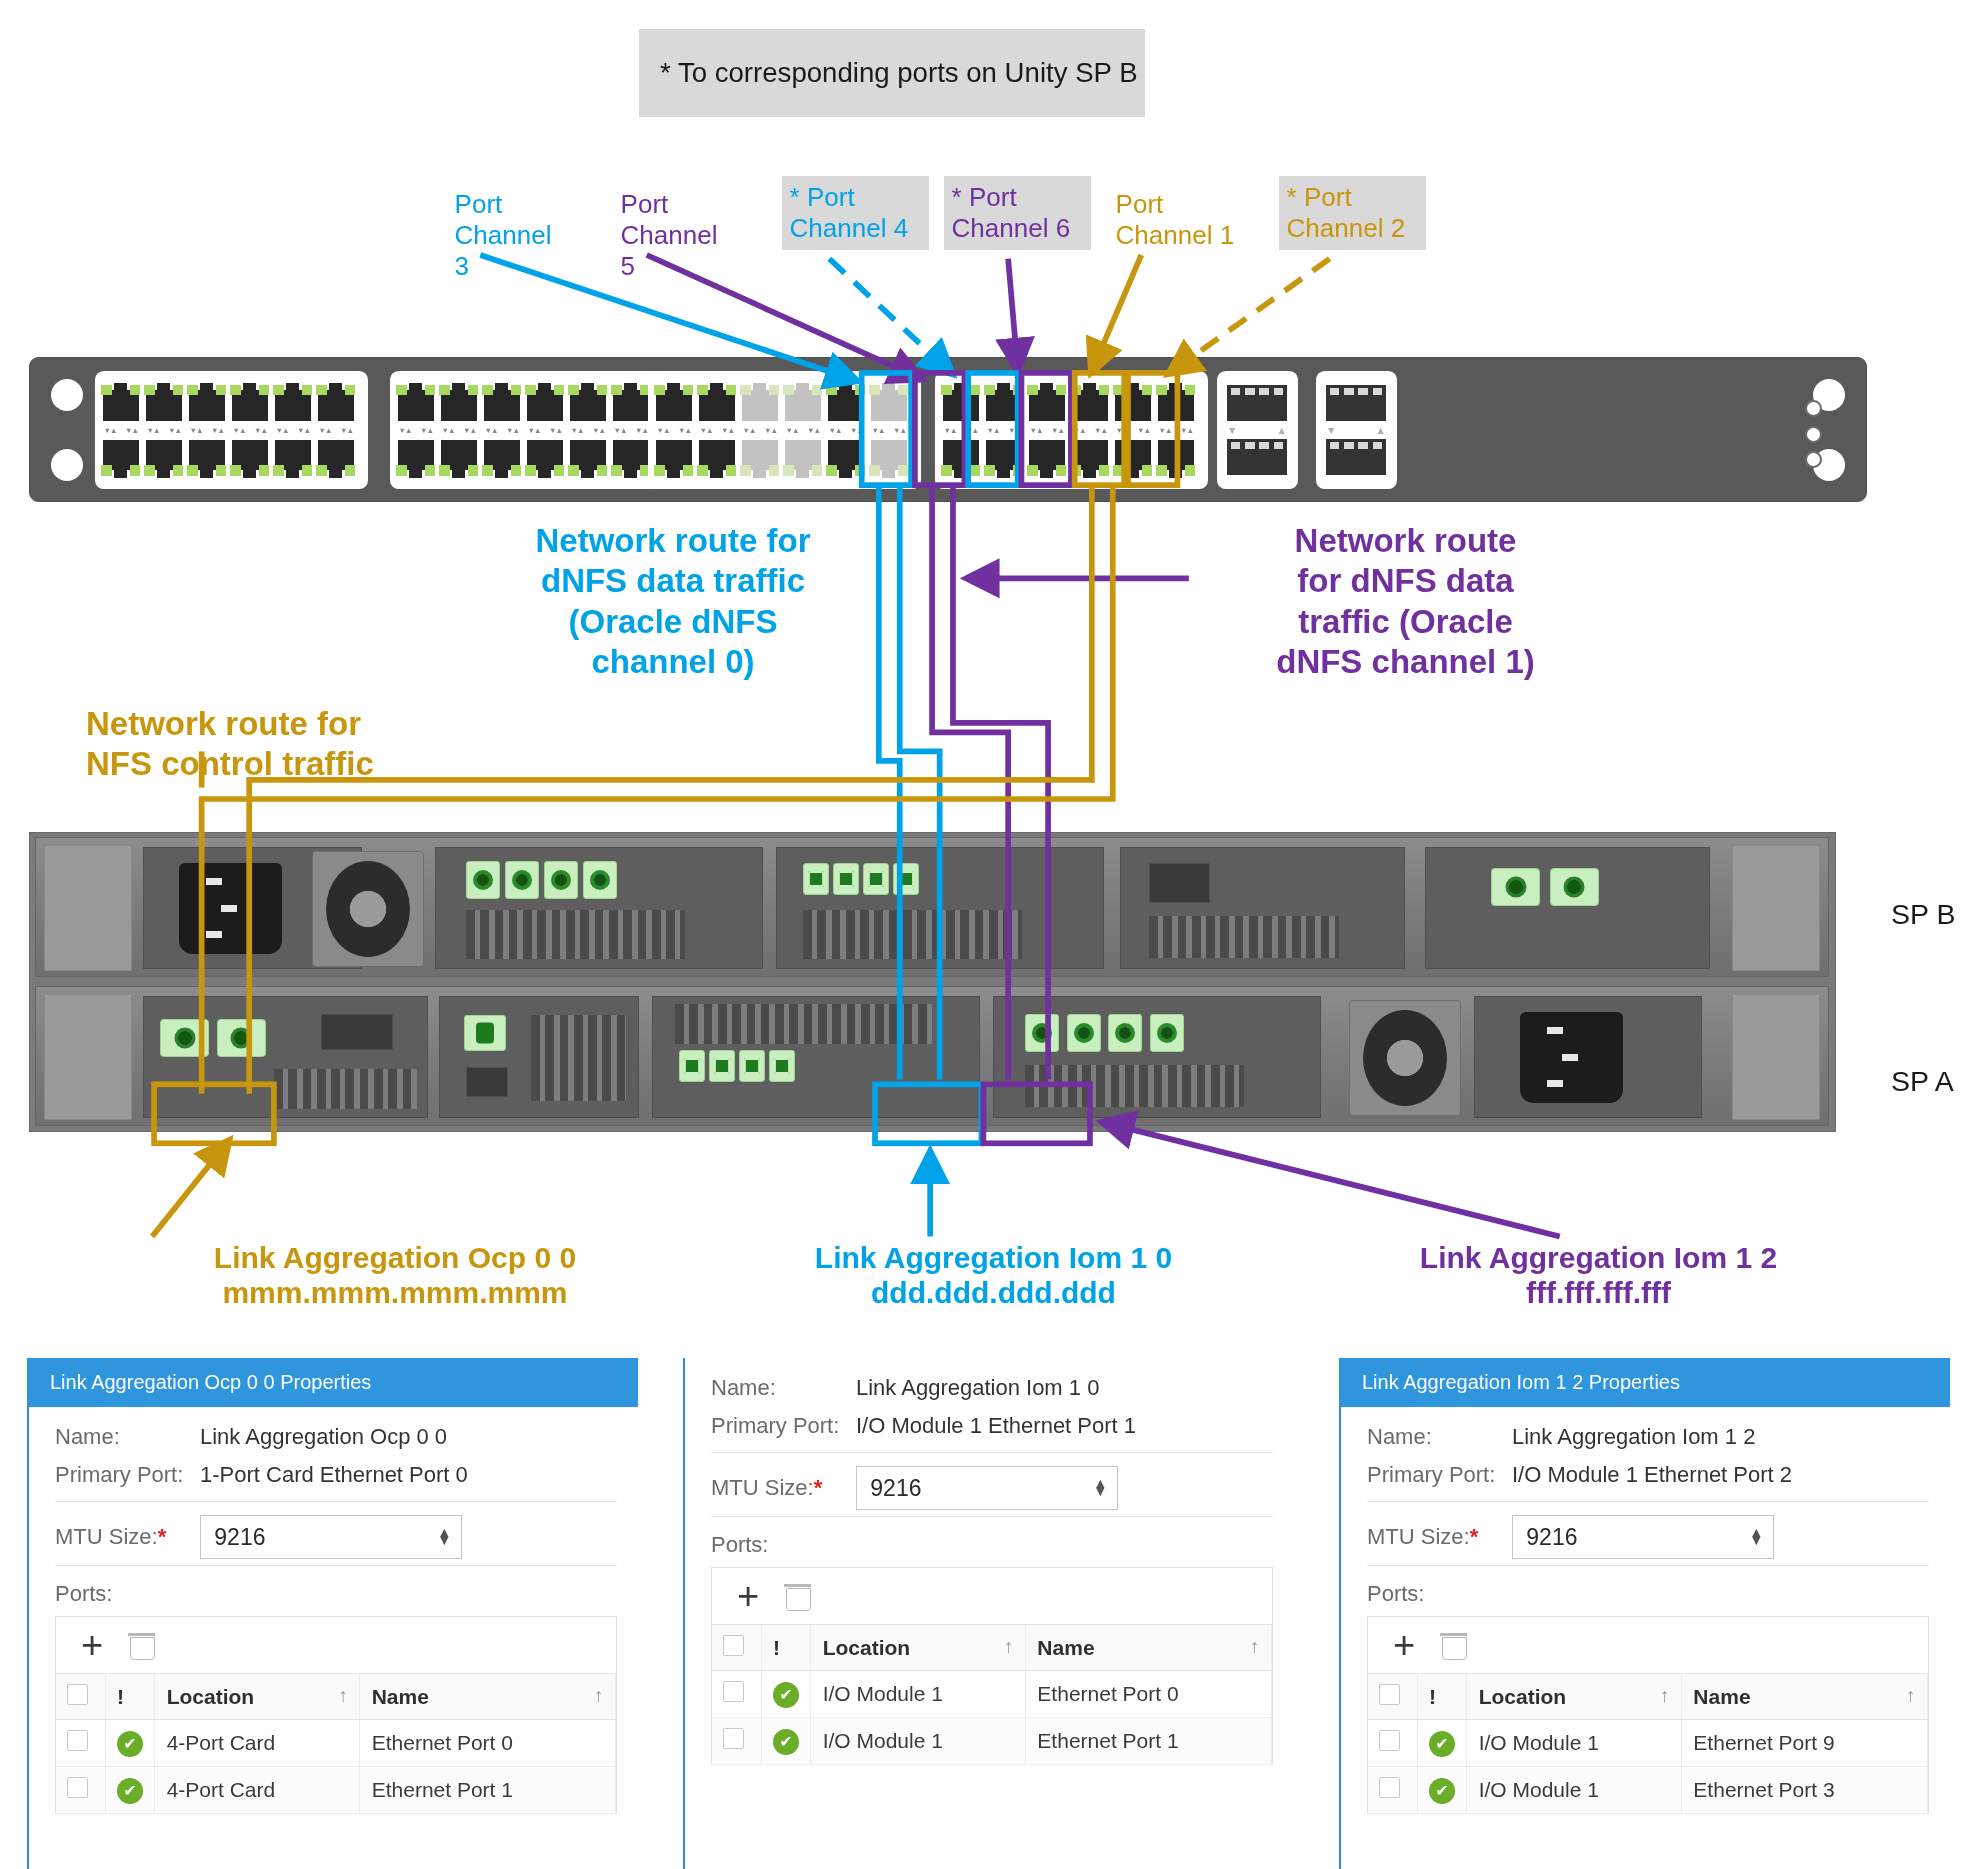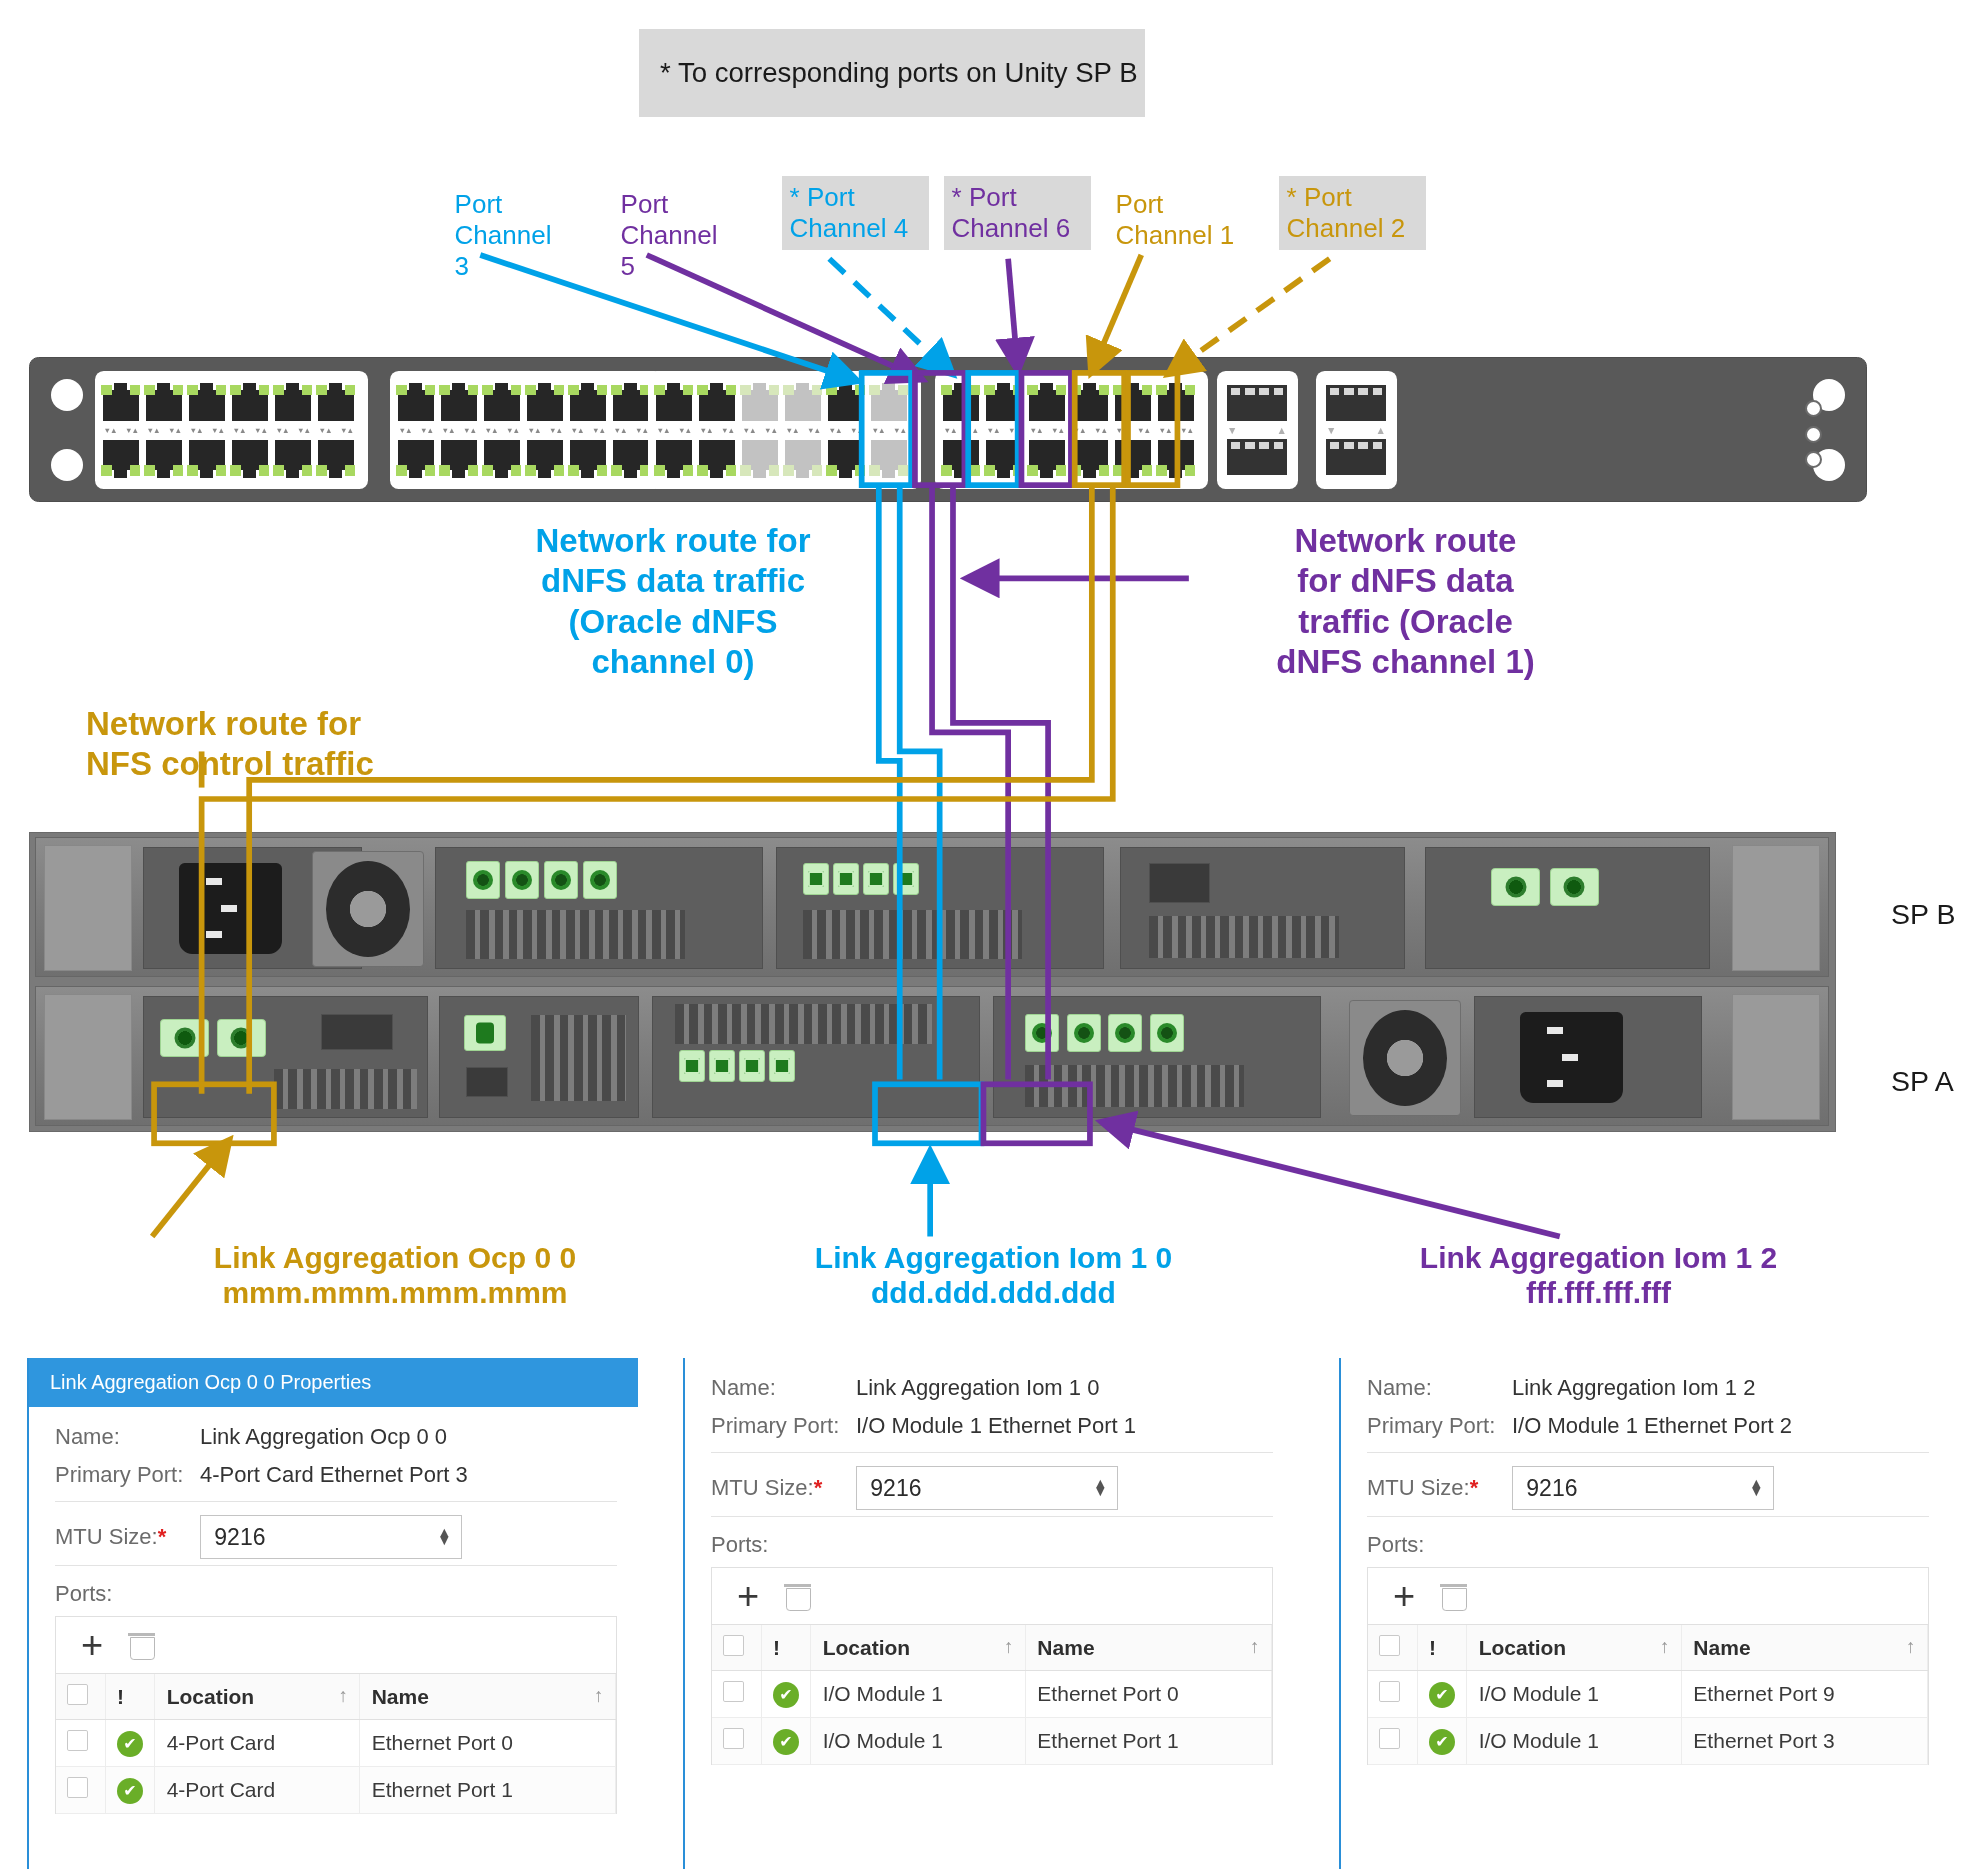--- a/index.html
+++ b/index.html
@@ -878,21 +878,21 @@
 
 <div class="panel" style="left:27px;">
   <div class="panel-header">Link Aggregation Ocp 0 0 Properties</div>
   <div class="panel-body">
     <div class="frow">
       <span class="lbl">Name:</span>
       <span class="val">Link Aggregation Ocp 0 0</span>
     </div>
     <div class="frow">
       <span class="lbl">Primary Port:</span>
-      <span class="val">4-Port Card Ethernet Port 3</span>
+      <span class="val">1-Port Card Ethernet Port 0</span>
     </div>
     <div class="hr"></div>
     <div class="mturow">
       <span class="mtulbl">
         <span>MTU Size:</span><span class="req">*</span>
       </span>
       <span class="spin">
         <span>9216</span>
         <span class="arrows">
             <span>▲</span>
@@ -987,20 +987,21 @@
             <td>I/O Module 1</td>
             <td>Ethernet Port 1</td>
           </tr>
         </tbody>
       </table>
     </div>
   </div>
 </div>
 
 <div class="panel" style="left:1339px;">
+  <div class="panel-header">Link Aggregation Iom 1 2 Properties</div>
   <div class="panel-body">
     <div class="frow">
       <span class="lbl">Name:</span>
       <span class="val">Link Aggregation Iom 1 2</span>
     </div>
     <div class="frow">
       <span class="lbl">Primary Port:</span>
       <span class="val">I/O Module 1 Ethernet Port 2</span>
     </div>
     <div class="hr"></div>

